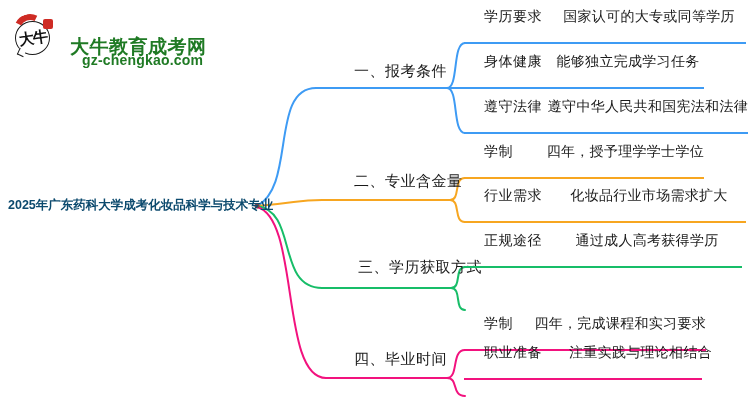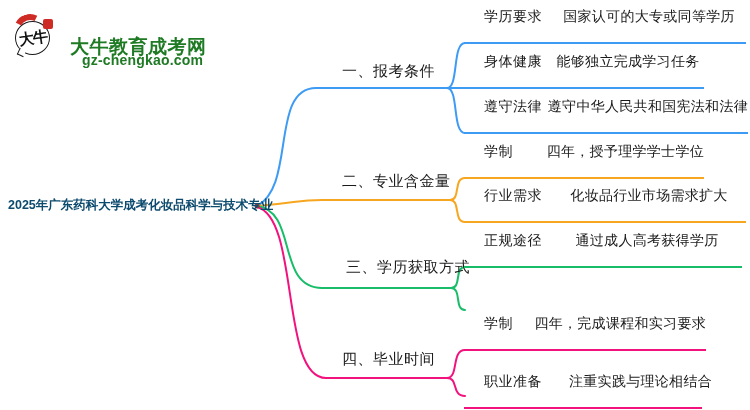--- a/index.html
+++ b/index.html
@@ -52,20 +52,21 @@
   .root-title {
     position:absolute; left:8px; top:198px; width:242px;
     font-size:12.5px; font-weight:bold; color:#0c4a6e;
     text-align:center; line-height:15px; white-space:nowrap;
   }
 
   
   .branch-label {
     position:absolute; font-size:15px; color:#1a1a1a; white-space:nowrap;
     letter-spacing:0.5px;
+    margin-left:12px;
   }
   .bl-1 { left:342px; top:62px; }
   .bl-2 { left:342px; top:172px; }
   .bl-3 { left:346px; top:258px; }
   .bl-4 { left:342px; top:350px; }
 
   
   .row {
     position:absolute; height:28px; display:flex; align-items:flex-end;
     border-bottom:2px solid #999; padding-bottom:16px; left:464px;
@@ -79,21 +80,21 @@
     white-space:nowrap; letter-spacing:0.3px;
   }
   .b1r1 { top:16px;  width:282px; }
   .b1r2 { top:61px;  width:240px; }
   .b1r3 { top:106px; width:284px; }
   .b2r1 { top:151px; width:240px; }
   .b2r2 { top:195px; width:282px; }
   .b3r1 { top:240px; width:278px; }
   .b3r2 { top:283px; width:240px; }
   .b4r1 { top:323px; width:242px; }
-  .b4r2 { top:381px; width:238px;gap:27px; }
+  .b4r2 { top:352px; width:238px;gap:27px; }
 </style>
 </head>
 <body>
 
 <div class="stage">
 
   <svg class="connectors">
     <g stroke="#3e9bf4">
       <path d="M257,206 C296,186 270,88 316,88 L447,88"></path>
       <path d="M447,88 C459,88 452,43 465,43"></path>

